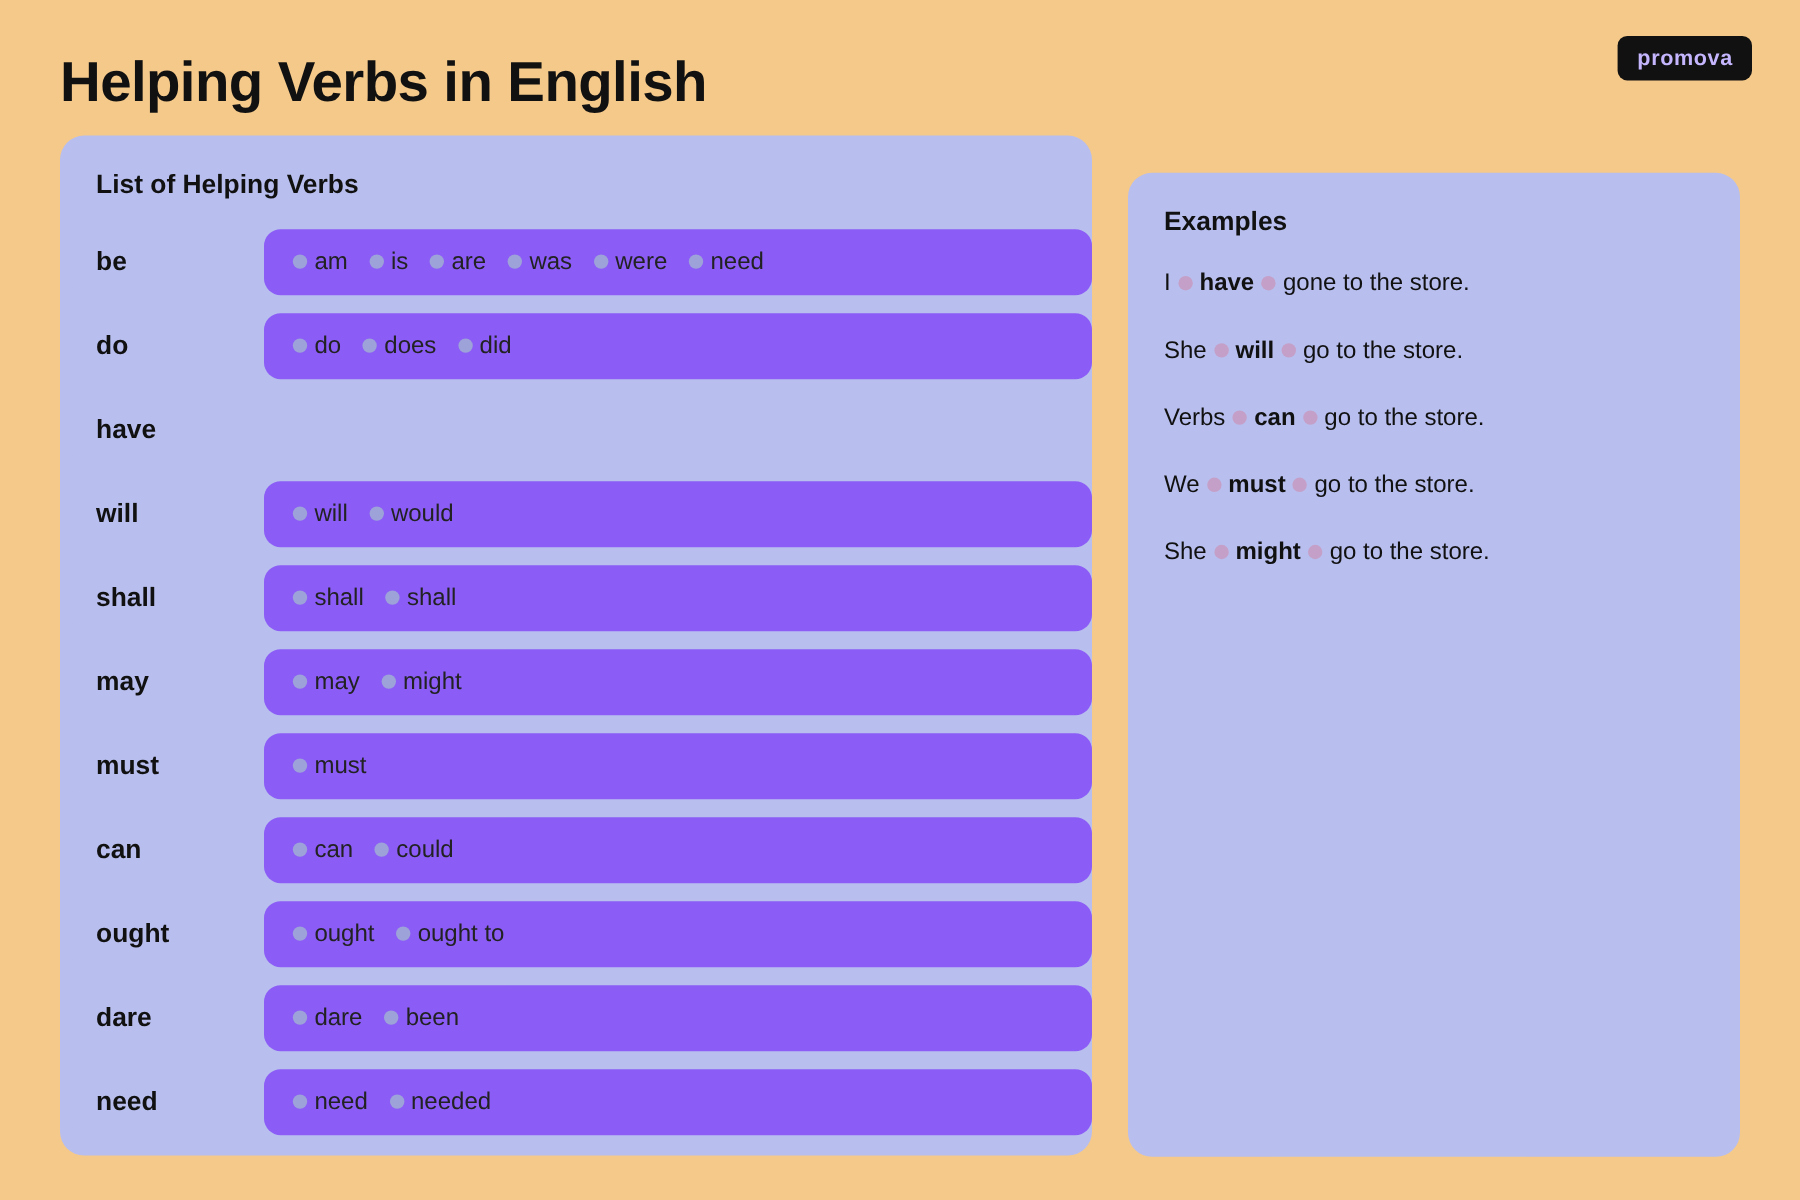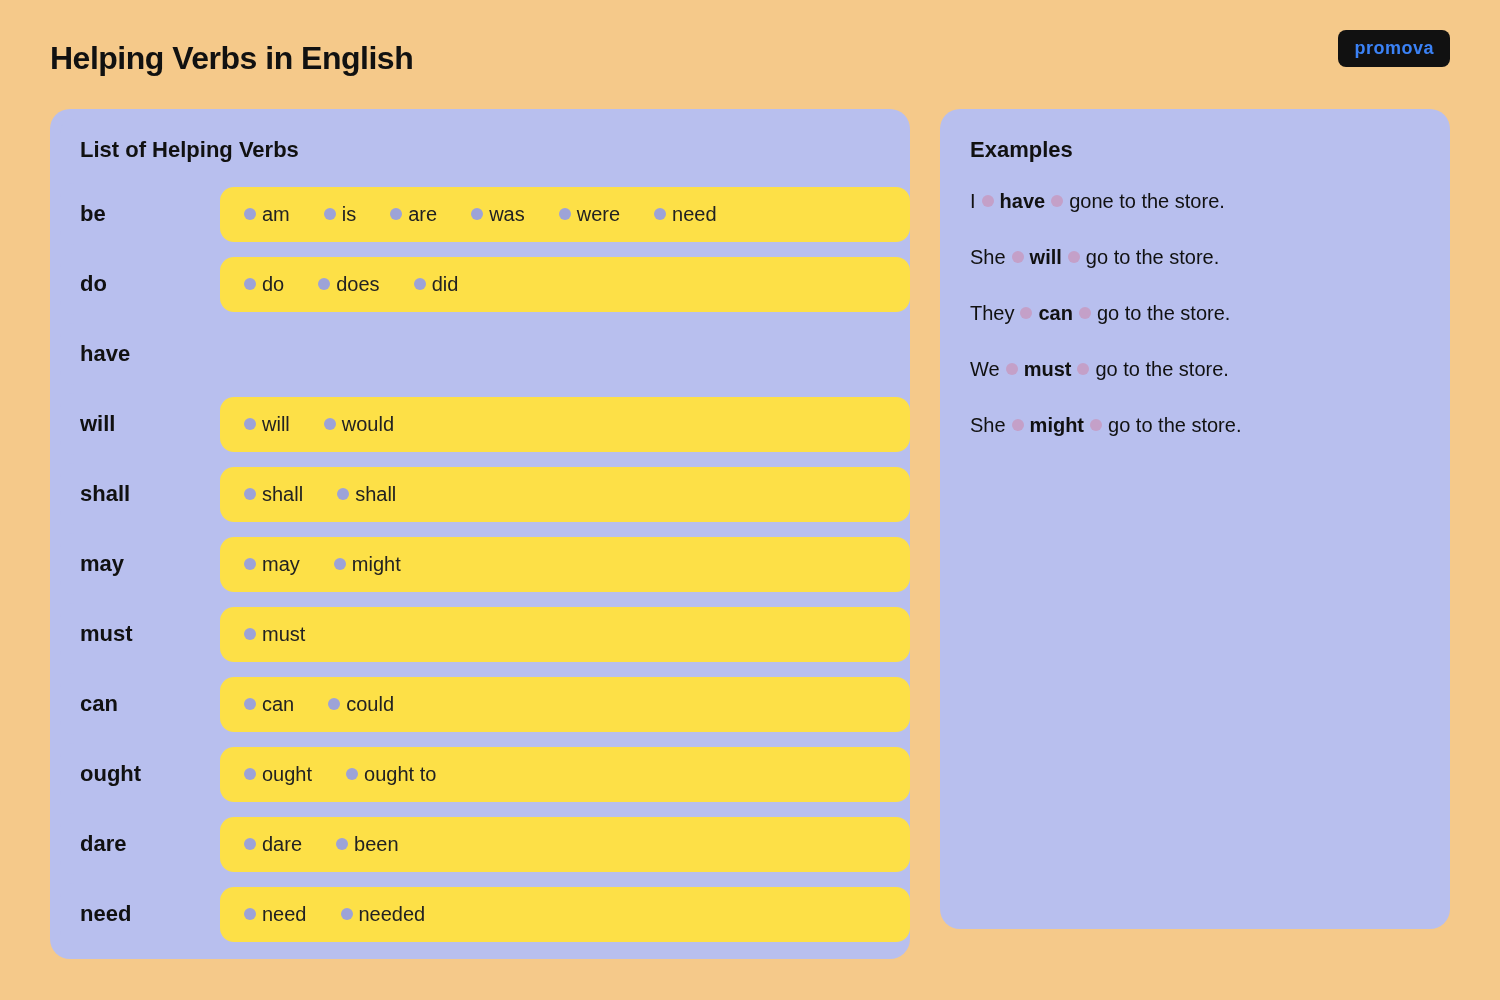--- a/index.html
+++ b/index.html
@@ -6,33 +6,33 @@
 
     body {
       background-color: #F5C98A;
       font-family: 'Arial', sans-serif;
       width: 1500px;
       min-height: 1000px;
       padding: 40px 50px;
     }
 
     .page-title {
-      font-size: 32px;
+      font-size: 47px;
       font-weight: 900;
       color: #111;
-      margin-bottom: 32px;
+      margin-bottom: 18px;
       letter-spacing: -0.5px;
     }
 
     .brand-logo {
       position: absolute;
       top: 30px;
-      right: 50px;
+      right: 40px;
       background: #111;
-      color: #3b82f6;
+      color: #c4b5fd;
       font-size: 18px;
       font-weight: 700;
       padding: 8px 16px;
       border-radius: 8px;
       letter-spacing: 0.5px;
     }
 
     .main-content {
       display: flex;
       gap: 30px;
@@ -75,26 +75,26 @@
       font-size: 22px;
       font-weight: 800;
       color: #111;
       min-width: 160px;
       padding: 18px 20px;
       border-radius: 14px 0 0 14px;
       flex-shrink: 0;
     }
 
     .verb-forms {
-      background: #fde047;
+      background: #8b5cf6;
       border-radius: 14px;
       padding: 16px 24px;
       display: flex;
       align-items: center;
-      gap: 34px;
+      gap: 18px;
       flex: 1;
       flex-wrap: wrap;
     }
 
     .form-item {
       display: flex;
       align-items: center;
       gap: 6px;
       font-size: 20px;
       color: #222;
@@ -109,20 +109,21 @@
       display: inline-block;
     }
 
     
     .right-panel {
       flex: 1;
       background: #B8BFEE;
       border-radius: 20px;
       padding: 10px 10px 46px 10px;
       min-height: 820px;
+      margin-top: 31px;
     }
 
     .examples-header {
       font-size: 22px;
       font-weight: 800;
       color: #111;
       padding: 18px 20px 12px 20px;
     }
 
     .example-list {
@@ -329,21 +330,21 @@
           <span>gone to the store.</span>
         </div>
         <div class="example-sentence">
           <span>She</span>
           <span class="dot"></span>
           <strong>will</strong>
           <span class="dot"></span>
           <span>go to the store.</span>
         </div>
         <div class="example-sentence">
-          <span>They</span>
+          <span>Verbs</span>
           <span class="dot"></span>
           <strong>can</strong>
           <span class="dot"></span>
           <span>go to the store.</span>
         </div>
         <div class="example-sentence">
           <span>We</span>
           <span class="dot"></span>
           <strong>must</strong>
           <span class="dot"></span>

